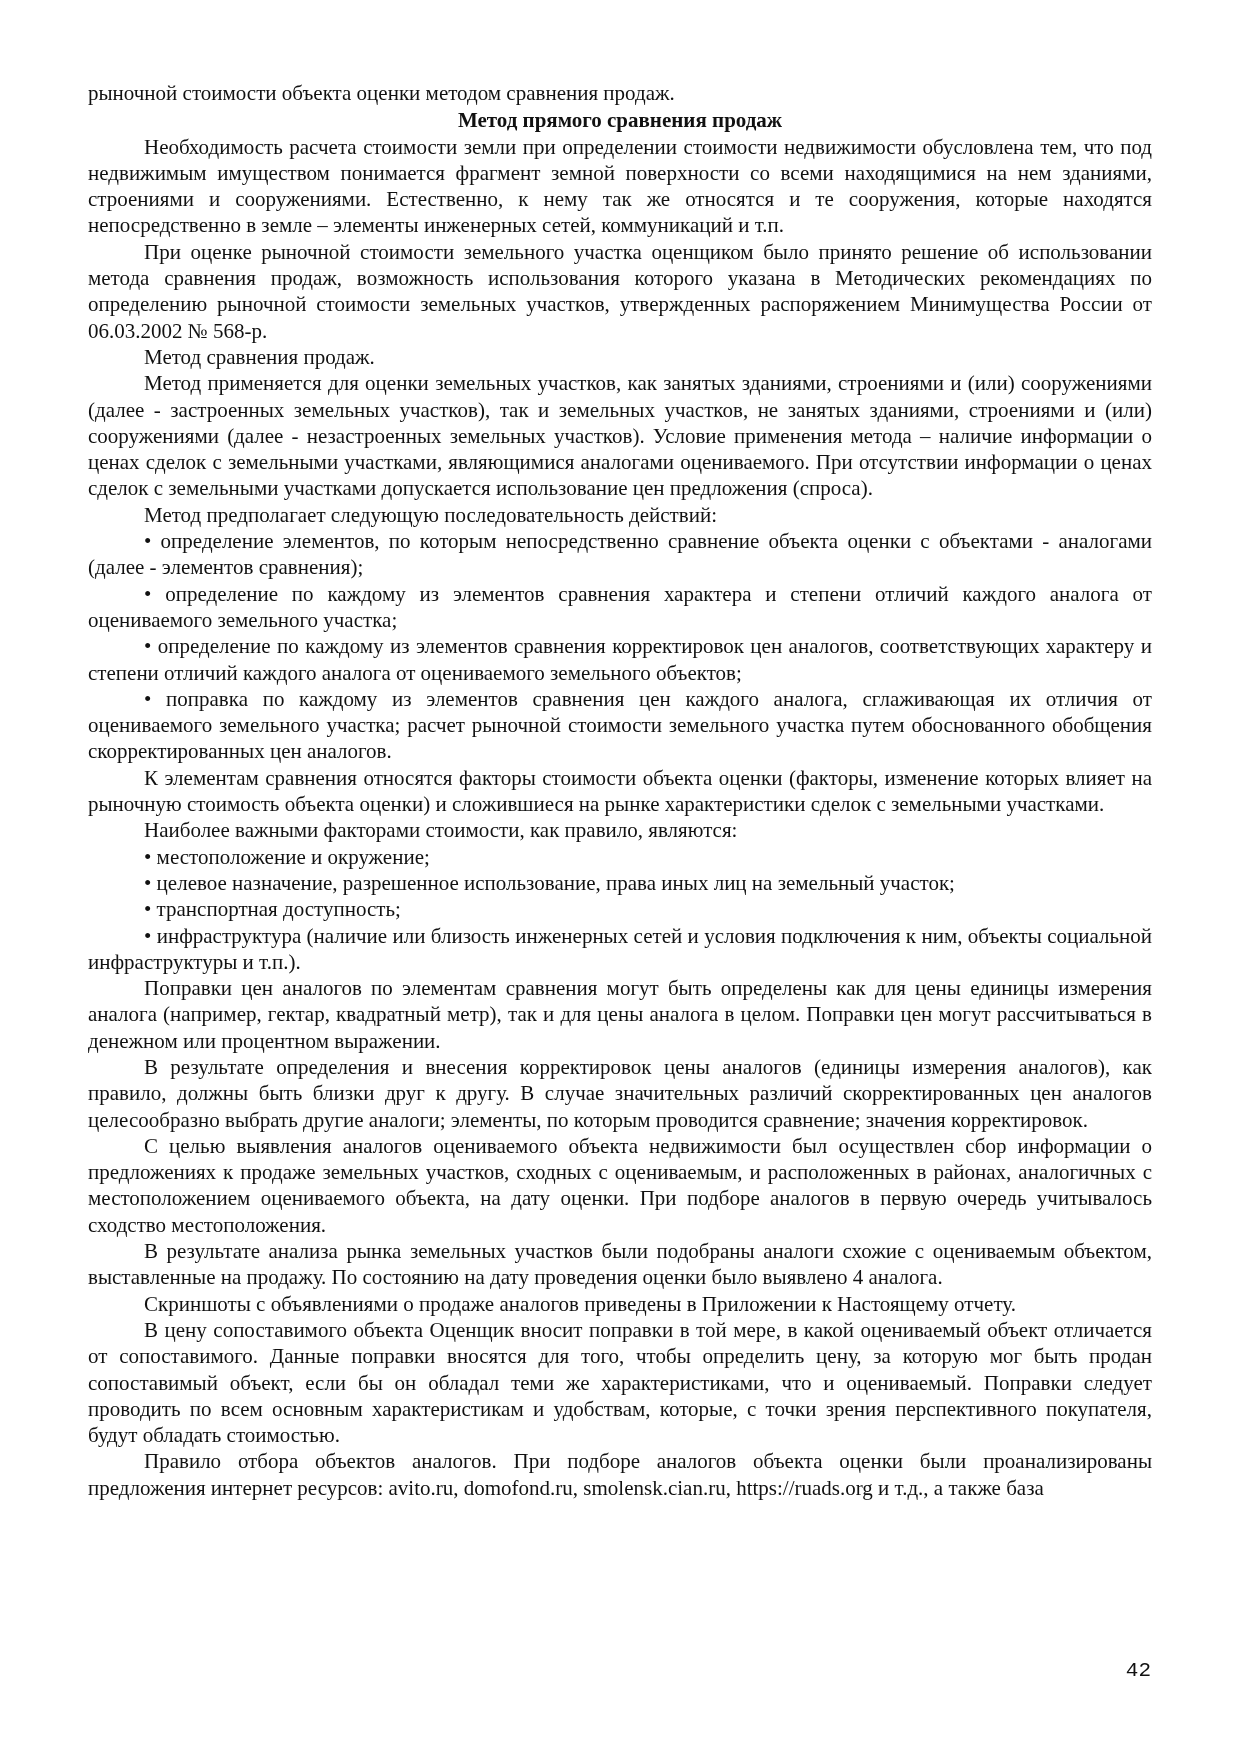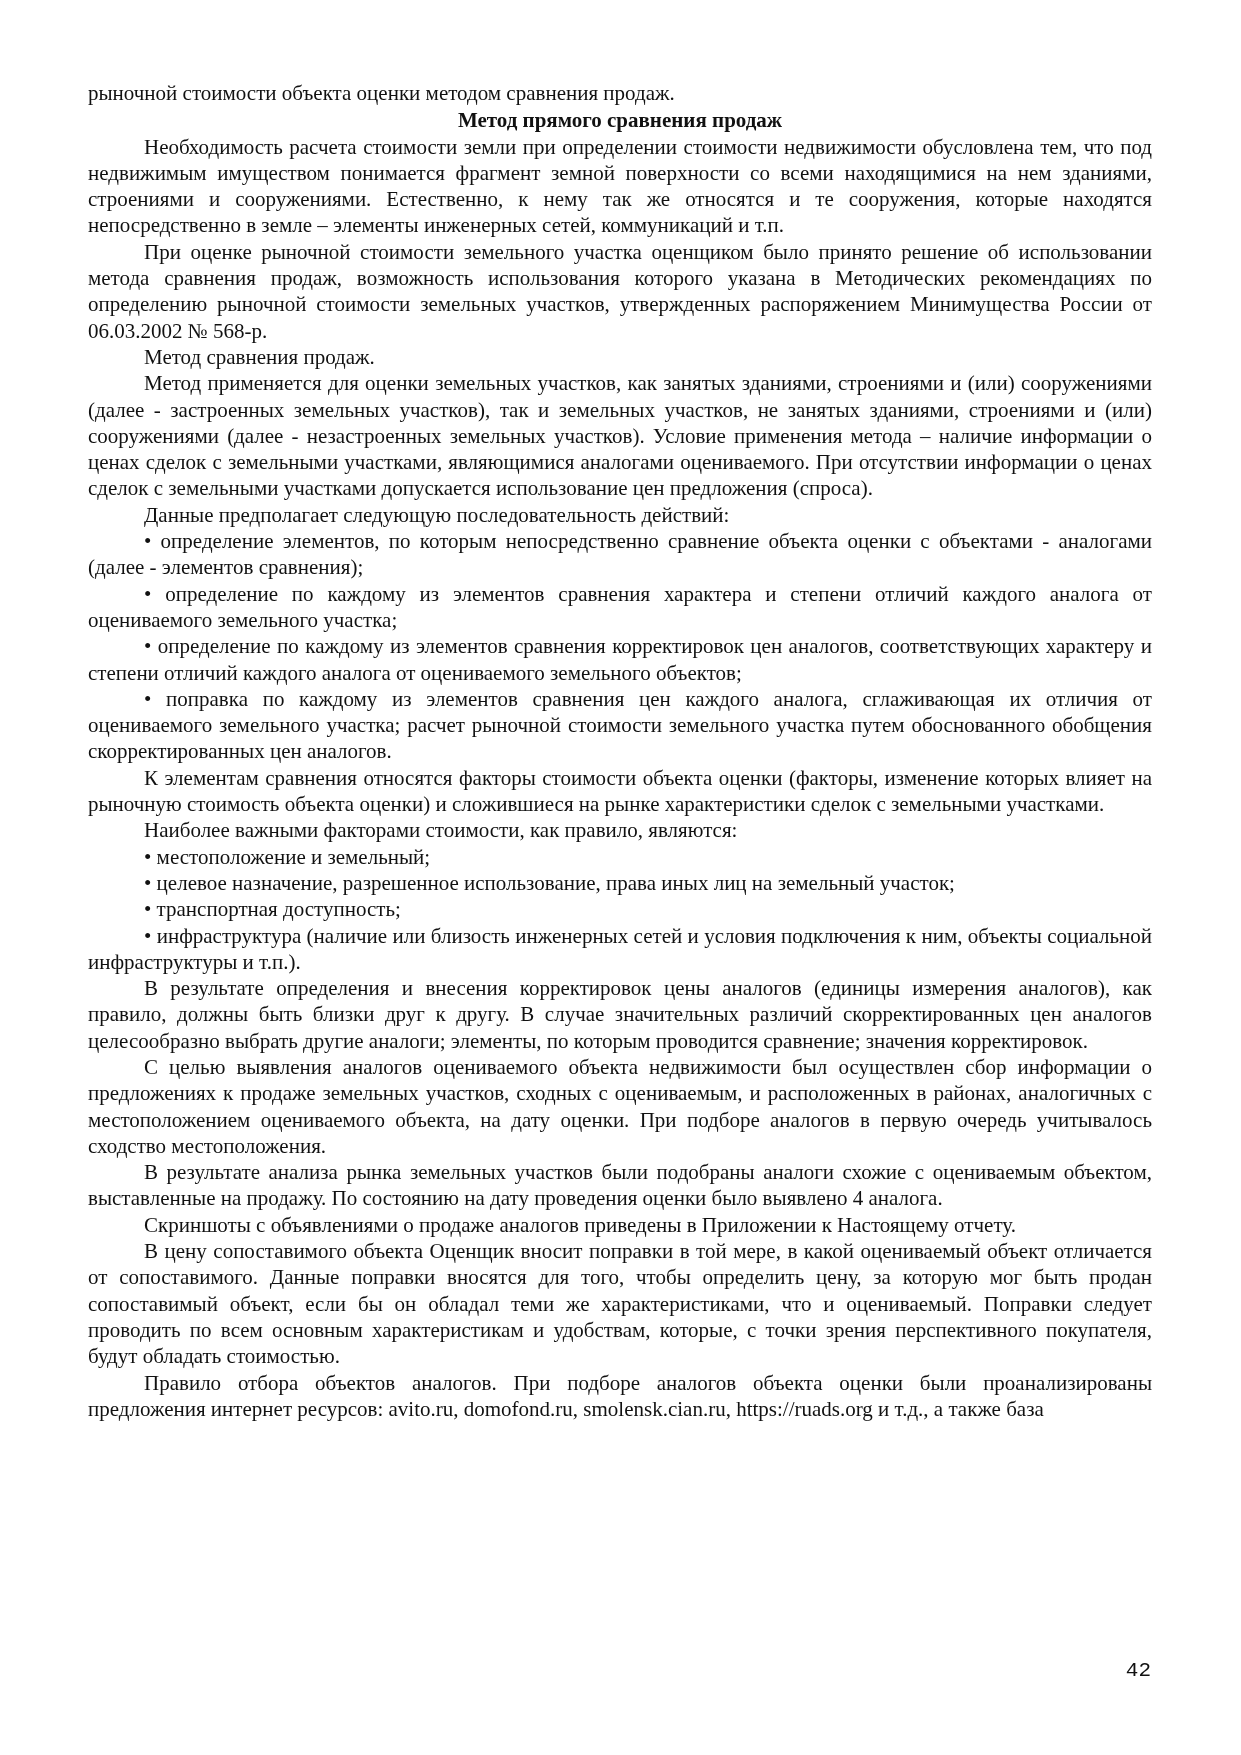--- a/index.html
+++ b/index.html
@@ -57,31 +57,32 @@
 
 <div class="page">
   <div class="text-block">
     <p class="para no-indent">рыночной стоимости объекта оценки методом сравнения продаж.</p>
     <p class="heading">Метод прямого сравнения продаж</p>
     <div id="content-root">
         <p class="para">Необходимость расчета стоимости земли при определении стоимости недвижимости обусловлена тем, что под недвижимым имуществом понимается фрагмент земной поверхности со всеми находящимися на нем зданиями, строениями и сооружениями. Естественно, к нему так же относятся и те сооружения, которые находятся непосредственно в земле – элементы инженерных сетей, коммуникаций и т.п.</p>
         <p class="para">При оценке рыночной стоимости земельного участка оценщиком было принято решение об использовании метода сравнения продаж, возможность использования которого указана в Методических рекомендациях по определению рыночной стоимости земельных участков, утвержденных распоряжением Минимущества России от 06.03.2002 № 568-р.</p>
         <p class="para">Метод сравнения продаж.</p>
         <p class="para">Метод применяется для оценки земельных участков, как занятых зданиями, строениями и (или) сооружениями (далее - застроенных земельных участков), так и земельных участков, не занятых зданиями, строениями и (или) сооружениями (далее - незастроенных земельных участков). Условие применения метода – наличие информации о ценах сделок с земельными участками, являющимися аналогами оцениваемого. При отсутствии информации о ценах сделок с земельными участками допускается использование цен предложения (спроса).</p>
-        <p class="para">Данные предполагает следующую последовательность действий:</p>
+        <p class="para">Метод предполагает следующую последовательность действий:</p>
         <p class="para">• определение элементов, по которым непосредственно сравнение объекта оценки с объектами - аналогами (далее - элементов сравнения);</p>
         <p class="para">• определение по каждому из элементов сравнения характера и степени отличий каждого аналога от оцениваемого земельного участка;</p>
         <p class="para">• определение по каждому из элементов сравнения корректировок цен аналогов, соответствующих характеру и степени отличий каждого аналога от оцениваемого земельного объектов;</p>
         <p class="para">• поправка по каждому из элементов сравнения цен каждого аналога, сглаживающая их отличия от оцениваемого земельного участка; расчет рыночной стоимости земельного участка путем обоснованного обобщения скорректированных цен аналогов.</p>
         <p class="para">К элементам сравнения относятся факторы стоимости объекта оценки (факторы, изменение которых влияет на рыночную стоимость объекта оценки) и сложившиеся на рынке характеристики сделок с земельными участками.</p>
         <p class="para">Наиболее важными факторами стоимости, как правило, являются:</p>
-        <p class="para">• местоположение и земельный;</p>
+        <p class="para">• местоположение и окружение;</p>
         <p class="para">• целевое назначение, разрешенное использование, права иных лиц на земельный участок;</p>
         <p class="para">• транспортная доступность;</p>
         <p class="para">• инфраструктура (наличие или близость инженерных сетей и условия подключения к ним, объекты социальной инфраструктуры и т.п.).</p>
+        <p class="para">Поправки цен аналогов по элементам сравнения могут быть определены как для цены единицы измерения аналога (например, гектар, квадратный метр), так и для цены аналога в целом. Поправки цен могут рассчитываться в денежном или процентном выражении.</p>
         <p class="para">В результате определения и внесения корректировок цены аналогов (единицы измерения аналогов), как правило, должны быть близки друг к другу. В случае значительных различий скорректированных цен аналогов целесообразно выбрать другие аналоги; элементы, по которым проводится сравнение; значения корректировок.</p>
         <p class="para">С целью выявления аналогов оцениваемого объекта недвижимости был осуществлен сбор информации о предложениях к продаже земельных участков, сходных с оцениваемым, и расположенных в районах, аналогичных с местоположением оцениваемого объекта, на дату оценки. При подборе аналогов в первую очередь учитывалось сходство местоположения.</p>
         <p class="para">В результате анализа рынка земельных участков были подобраны аналоги схожие с оцениваемым объектом, выставленные на продажу. По состоянию на дату проведения оценки было выявлено 4 аналога.</p>
         <p class="para">Скриншоты с объявлениями о продаже аналогов приведены в Приложении к Настоящему отчету.</p>
         <p class="para">В цену сопоставимого объекта Оценщик вносит поправки в той мере, в какой оцениваемый объект отличается от сопоставимого. Данные поправки вносятся для того, чтобы определить цену, за которую мог быть продан сопоставимый объект, если бы он обладал теми же характеристиками, что и оцениваемый. Поправки следует проводить по всем основным характеристикам и удобствам, которые, с точки зрения перспективного покупателя, будут обладать стоимостью.</p>
         <p class="para">Правило отбора объектов аналогов. При подборе аналогов объекта оценки были проанализированы предложения интернет ресурсов: avito.ru, domofond.ru, smolensk.cian.ru, https://ruads.org и т.д., а также база</p>
       </div>
   </div>
   <div class="page-number">42</div>
 </div>

